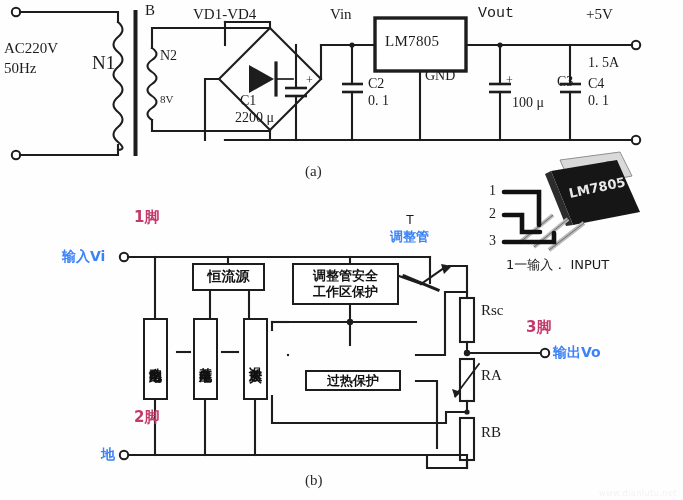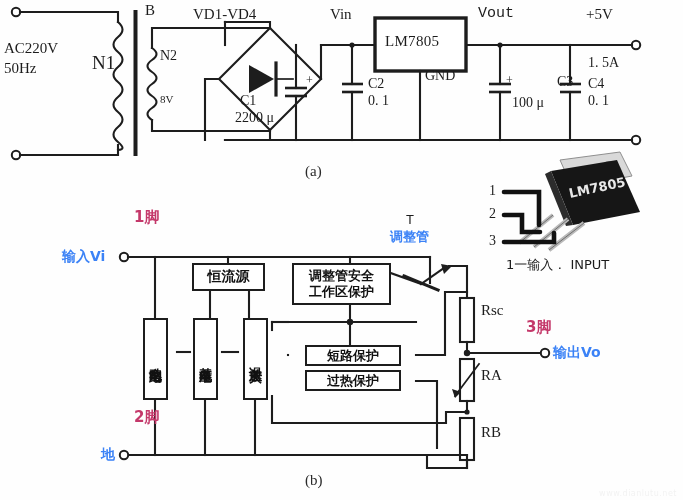--- a/index.html
+++ b/index.html
@@ -326,40 +326,37 @@
   <div class="cjk" style="position:absolute; left:101px; top:446px; font-size:14px;">地</div>
   <div class="cjk" style="position:absolute; left:553px; top:344px; font-size:14px;">输出Vo</div>
 
   <div class="lbl lbl-sans" style="left:406px; top:213px; font-size:13px;">T</div>
   <div class="cjk" style="position:absolute; left:390px; top:228px; font-size:13px;">调整管</div>
 
   <div class="blk" style="left:192px; top:263px; width:73px; height:28px; font-size:14px;align-items:center;">
     <span class="blk-inner">恒流源</span>
   </div>
 
-  <div class="blk" style="left:292px; top:263px; width:99px; height:42px; font-size:13px; flex-direction:column; line-height:1.25;">
+  <div class="blk" style="left:292px; top:263px; width:107px; height:42px; font-size:13px; flex-direction:column; line-height:1.25;">
     <span>调整管安全</span>
     <span>工作区保护</span>
   </div>
 
   <div class="blk" style="left:143px; top:318px; width:25px; height:82px; font-size:13px;">
     <span class="blk-vert">启动电路</span>
   </div>
 
   <div class="blk" style="left:193px; top:318px; width:25px; height:82px; font-size:13px;">
     <span class="blk-vert">基准电压</span>
   </div>
 
   <div class="blk" style="left:243px; top:318px; width:25px; height:82px; font-size:13px;">
     <span class="blk-vert">误差放大</span>
   </div>
 
-  <div class="blk blk-thin" style="left:305px; top:345px; width:96px; height:21px; font-size:13px;">
-    <span class="blk-inner">短路保护</span>
-  </div>
 
   <div class="blk blk-thin" style="left:305px; top:370px; width:96px; height:21px; font-size:13px;">
     <span class="blk-inner">过热保护</span>
   </div>
 
   <div class="lbl" style="left:481px; top:302px; font-size:15px;">Rsc</div>
   <div class="lbl" style="left:481px; top:367px; font-size:15px;">RA</div>
   <div class="lbl" style="left:481px; top:424px; font-size:15px;">RB</div>
 
   <div class="lbl" style="left:489px; top:183px; font-size:14px;">1</div>

